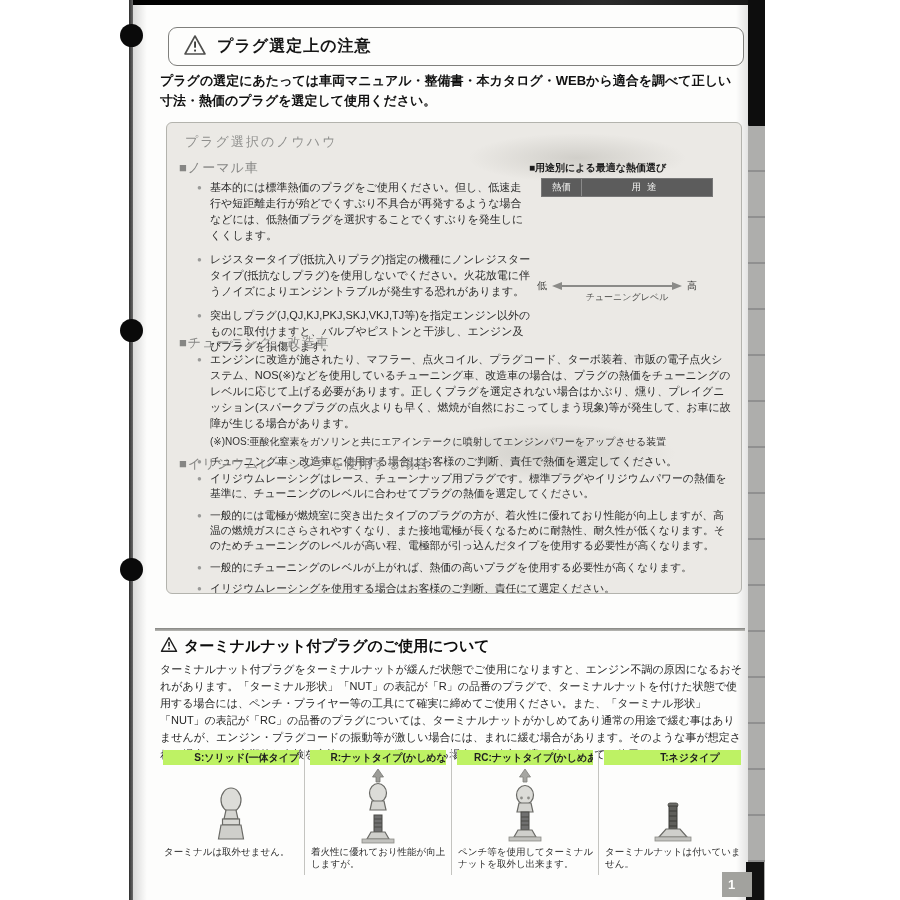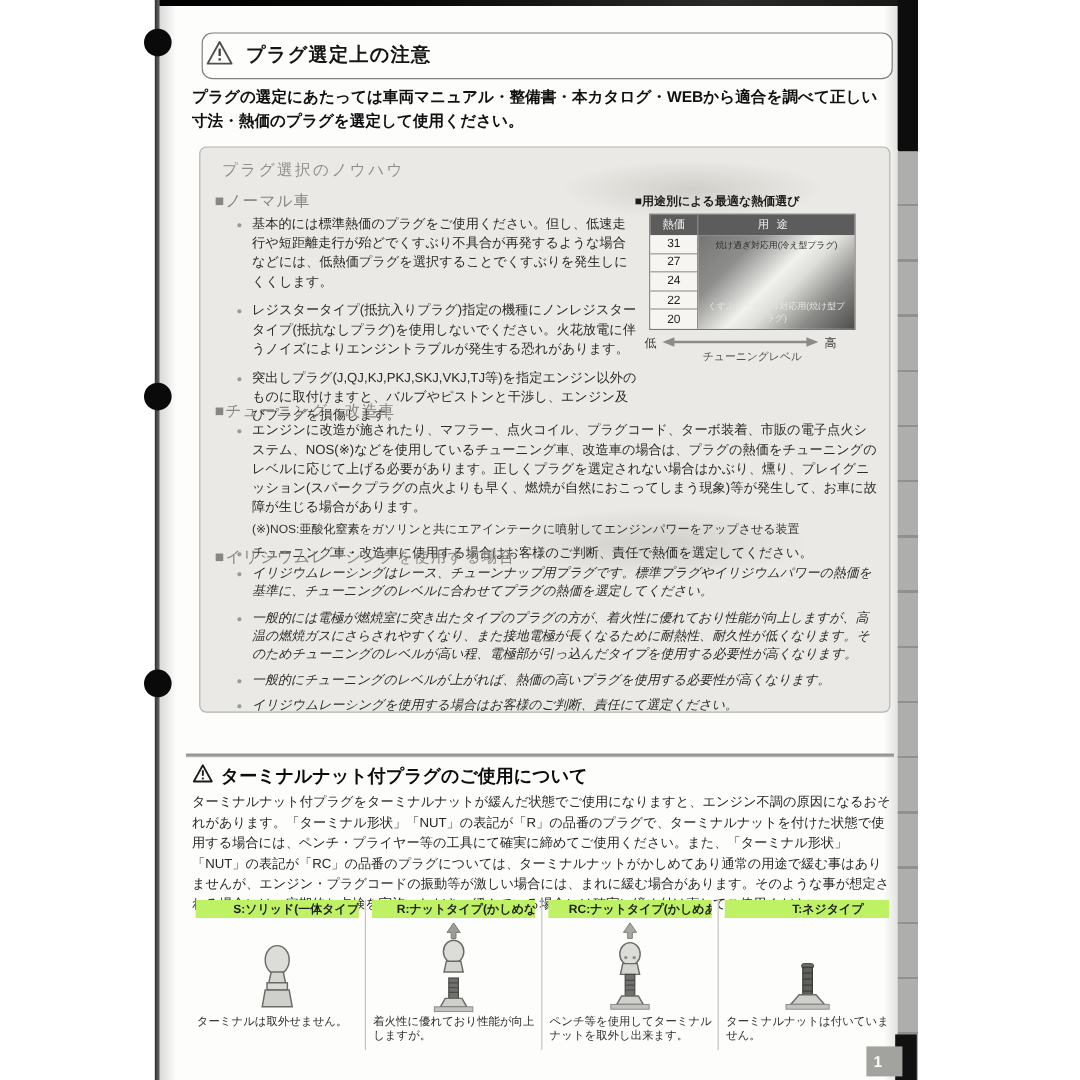--- a/index.html
+++ b/index.html
@@ -21,35 +21,35 @@
                background:repeating-linear-gradient(to bottom,#aeaeac 0 44px,#909090 44px 46px); }
   .edge-right-bottom { position:absolute; left:746px; top:862px; width:18px; height:38px; background:#111; }
   .page-right-shadow { position:absolute; left:736px; top:0; width:12px; height:900px;
                background:linear-gradient(to right,rgba(0,0,0,0),rgba(0,0,0,.10)); }
   .hole { position:absolute; left:120px; width:23px; height:23px; border-radius:50%; background:#0a0a0a; }
   .hole.h1 { top:24px; } .hole.h2 { top:319px; } .hole.h3 { top:558px; }
 
   
   .warn-box { position:absolute; left:168px; top:27px; width:576px; height:39px;
               border:1.5px solid #7f7f7c; border-radius:9px; background:#fdfdfc;
-              display:flex; align-items:center; padding-left:2px; }
+              display:flex; align-items:center; padding-left:14px; }
   .warn-box .ttl { font-size:16px; font-weight:bold; color:#161616; margin-left:10px; letter-spacing:1px; }
   .intro { position:absolute; left:160px; top:71px; width:584px; font-size:13px; font-weight:bold;
            color:#101010; line-height:1.55; }
 
   
   .knowhow { position:absolute; left:166px; top:122px; width:576px; height:472px;
              background:#ebe9e5; border:1px solid #b3b3ad; border-radius:6px; overflow:hidden; }
   .knowhow .box-title { position:absolute; left:18px; top:10px; font-size:13px; color:#8f8f8d; letter-spacing:2px; }
   .sec-head { position:absolute; left:12px; font-size:13px; color:#868684; letter-spacing:1px; }
   .sec-head.normal { top:36px; } .sec-head.tuning { top:211px; } .sec-head.iridium { top:332px; }
   .bullets { position:absolute; font-size:11px; color:#2b2b2b; line-height:1.45; }
   .bullets.normal  { left:30px; top:57px;  width:334px; }
   .bullets.tuning  { left:30px; top:229px; width:536px; }
-  .bullets.iridium { left:30px; top:348px; width:536px;font-style:italic; }
+  .bullets.iridium { left:30px; top:348px; width:536px; }
   .bullet { position:relative; padding-left:13px; margin-bottom:8px; }
   .bullet::before { content:"●"; position:absolute; left:0; top:2px; font-size:8px; color:#9a9a98; }
   .note { font-size:10px; color:#333; margin:0 0 5px 13px; }
   .ghost { position:absolute; border-radius:50%; background:radial-gradient(rgba(160,158,150,.35),rgba(160,158,150,0) 70%); }
   .ghost.g1 { left:300px; top:10px; width:220px; height:50px; }
   .ghost.g2 { left:250px; top:300px; width:260px; height:60px; }
 
   
   .chart { position:absolute; left:362px; top:38px; width:200px; }
   .chart .c-title { font-size:10px; font-weight:bold; color:#1c1c1c; }
@@ -124,33 +124,20 @@
       <div class="bullet">突出しプラグ(J,QJ,KJ,PKJ,SKJ,VKJ,TJ等)を指定エンジン以外のものに取付けますと、バルブやピストンと干渉し、エンジン及びプラグを損傷します。</div>
     </div>
 
     <div class="chart">
       <div class="c-title">■用途別による最適な熱価選び</div>
       <div class="c-table">
         <div class="c-hrow">
           <div class="c-hcell left">熱価</div>
           <div class="c-hcell right">用途</div>
         </div>
-        <div class="c-body">
-          <div class="c-vals">
-            <div class="c-val">31</div>
-            <div class="c-val">27</div>
-            <div class="c-val">24</div>
-            <div class="c-val">22</div>
-            <div class="c-val">20</div>
-          </div>
-          <div class="c-band">
-            <div class="lab top">焼け過ぎ対応用(冷え型プラグ)</div>
-            <div class="lab bot">くすぶり・かぶり対応用(焼け型プラグ)</div>
-          </div>
-        </div>
       </div>
       <div class="c-axis">
         <span class="end">低</span>
         <span>
           <svg width="130" height="10" viewBox="0 0 130 10">
             <line x1="8" y1="5" x2="122" y2="5" stroke="#8b8b88" stroke-width="2"></line>
             <polygon points="0,5 10,1 10,9" fill="#8b8b88"></polygon>
             <polygon points="130,5 120,1 120,9" fill="#8b8b88"></polygon>
           </svg>
         </span>

